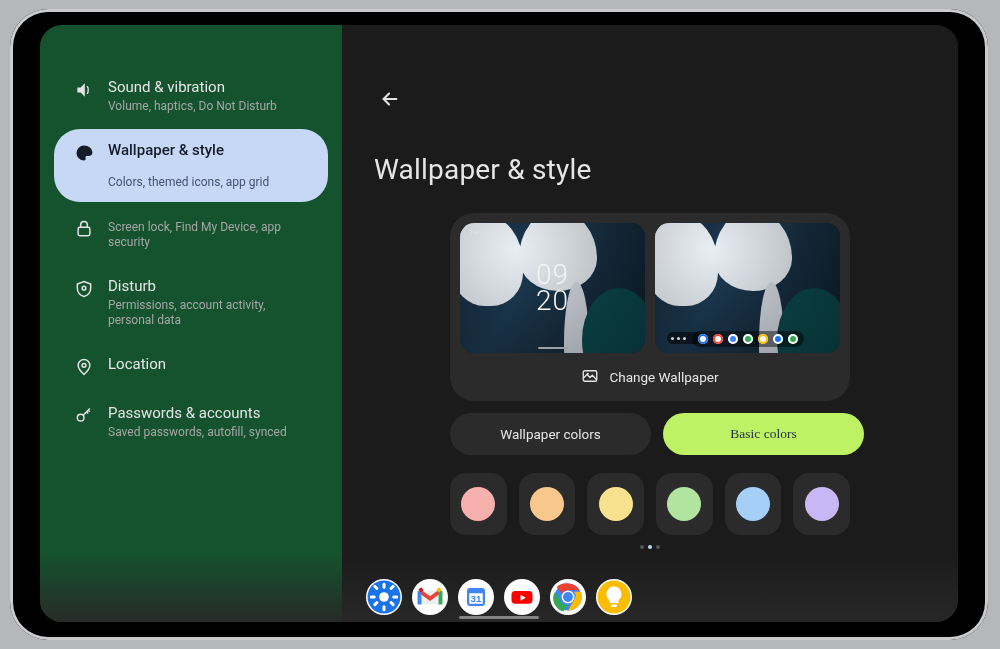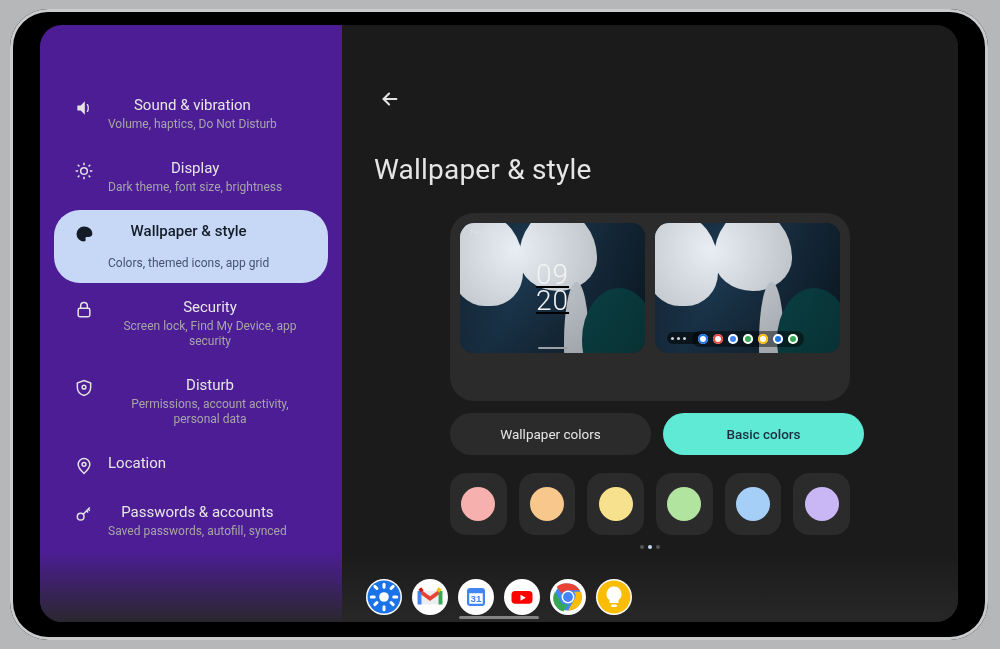--- a/index.html
+++ b/index.html
@@ -48,24 +48,23 @@
   display: flex;
   align-items: center;
   gap: 6px;
 }
 .sidebar {
   position: absolute;
   left: 0;
   top: 0;
   bottom: 0;
   width: 302px;
-  background: #4c1d95;
-  padding-top: 56px;
+  background: #14532d;
+  padding-top: 38px;
   box-sizing: border-box;
-  text-align: center;
 }
 .nav-item {
   display: flex;
   align-items: flex-start;
   gap: 14px;
   padding: 12px 16px 12px 20px;
   margin: 3px 14px;
   border-radius: 26px;
   cursor: pointer;
 }
@@ -166,21 +165,20 @@
 .preview-teal { position:absolute; right:-6%; bottom:-30%; width:40%; height:80%; background:#0c4b4f; border-radius:50%; }
 .preview-dim { position:absolute; inset:0; background: radial-gradient(circle at 30% 20%, rgba(0,0,0,0), rgba(0,0,0,0.35)); }
 
 .clock-lock {
   position: absolute;
   inset: 0;
   display: flex;
   flex-direction: column;
   align-items: center;
   justify-content: center;
-  text-decoration: underline;
 }
 .clock-date {
   position:absolute; top:5px; left:10px;
   font-size: 6px;
   color: #dfe3e7;
 }
 .clock-time {
   color: #f4f4f4;
   font-size: 28px;
   font-weight: 300;
@@ -236,21 +234,21 @@
 .tab {
   flex: 1;
   height: 42px;
   border-radius: 21px;
   display: flex;
   align-items: center;
   justify-content: center;
   font-size: 13.5px;
 }
 .tab.idle { background: #2b2b2b; color: #e6e6e6; }
-.tab.active { background: #5eead4; color: #1d2b42; font-weight: 500; }
+.tab.active { background: #bef264; color: #1d2b42; font-weight: 500; font-family: Liberation Serif, serif; }
 
 .swatch-row {
   position: absolute;
   left: 108px;
   right: 108px;
   top: 448px;
   display: flex;
   gap: 12px;
 }
 .swatch {
@@ -338,32 +336,20 @@
         <div class="nav-item">
           <span class="icon-box">
             <svg viewBox="0 0 24 24" fill="currentColor">
               <path d="M4 9v6h4l5 5V4L8 9H4z"></path>
               <path d="M16 8c1.5 1 1.5 7 0 8" stroke="currentColor" stroke-width="1.6" fill="none" stroke-linecap="round"></path>
             </svg>
           </span>
           <span class="nav-text">
             <span class="nav-title">Sound &amp; vibration</span>
             <span class="nav-sub">Volume, haptics, Do Not Disturb</span>
-          </span>
-        </div>
-        <div class="nav-item">
-          <span class="icon-box">
-            <svg viewBox="0 0 24 24" fill="none" stroke="currentColor" stroke-width="1.8">
-              <circle cx="12" cy="12" r="4"></circle>
-              <path d="M12 2v3M12 19v3M2 12h3M19 12h3M4.5 4.5l2 2M17.5 17.5l2 2M19.5 4.5l-2 2M6.5 17.5l-2 2"></path>
-            </svg>
-          </span>
-          <span class="nav-text">
-            <span class="nav-title">Display</span>
-            <span class="nav-sub">Dark theme, font size, brightness</span>
           </span>
         </div>
         <div class="nav-item active">
           <span class="icon-box">
             <svg viewBox="0 0 24 24" fill="currentColor">
               <path d="M12 3a9 9 0 100 18c1.4 0 2-.9 2-2 0-.7-.3-1.2-.3-1.8 0-1 .8-1.7 1.8-1.7H18a4 4 0 004-4c0-4.8-4.5-8.5-10-8.5z"></path>
               <circle cx="7.5" cy="11" r="1.2" fill="#1b1b1b"></circle>
               <circle cx="10" cy="7.5" r="1.2" fill="#1b1b1b"></circle>
               <circle cx="14.5" cy="7.5" r="1.2" fill="#1b1b1b"></circle>
               <circle cx="17" cy="11" r="1.2" fill="#1b1b1b"></circle>
@@ -375,21 +361,20 @@
           </span>
         </div>
         <div class="nav-item">
           <span class="icon-box">
             <svg viewBox="0 0 24 24" fill="none" stroke="currentColor" stroke-width="1.8">
               <rect x="5" y="10" width="14" height="10" rx="2"></rect>
               <path d="M8 10V7a4 4 0 118 0v3"></path>
             </svg>
           </span>
           <span class="nav-text">
-            <span class="nav-title">Security</span>
             <span class="nav-sub">Screen lock, Find My Device, app security</span>
           </span>
         </div>
         <div class="nav-item">
           <span class="icon-box">
             <svg viewBox="0 0 24 24" fill="none" stroke="currentColor" stroke-width="1.8">
               <path d="M12 3l8 3v5c0 5-3.5 8.5-8 10-4.5-1.5-8-5-8-10V6l8-3z"></path>
               <circle cx="12" cy="11" r="2.2"></circle>
             </svg>
           </span>
@@ -468,20 +453,30 @@
                 <span class="dot" style="background: rgb(255, 255, 255); box-shadow: rgb(26, 115, 232) 0px 0px 0px 2px inset;"></span>
                 <span class="dot" style="background: rgb(255, 255, 255); box-shadow: rgb(234, 67, 53) 0px 0px 0px 2px inset;"></span>
                 <span class="dot" style="background: rgb(66, 133, 244); box-shadow: rgb(255, 255, 255) 0px 0px 0px 2px inset;"></span>
                 <span class="dot" style="background: rgb(52, 168, 83); box-shadow: rgb(255, 255, 255) 0px 0px 0px 2px inset;"></span>
                 <span class="dot" style="background: rgb(255, 255, 255); box-shadow: rgb(251, 188, 4) 0px 0px 0px 2px inset;"></span>
                 <span class="dot" style="background: rgb(26, 115, 232); box-shadow: rgb(255, 255, 255) 0px 0px 0px 2px inset;"></span>
                 <span class="dot" style="background: rgb(52, 168, 83); box-shadow: rgb(255, 255, 255) 0px 0px 0px 2px inset;"></span>
               </div>
           </div>
         </div>
+        <div class="change-row">
+          <span>
+            <svg viewBox="0 0 24 24" width="18" height="18" fill="none" stroke="#e3e3e3" stroke-width="1.8">
+                <rect x="3" y="5" width="18" height="14" rx="2"></rect>
+                <path d="M3 15l5-5 4 4 3-3 6 6"></path>
+                <circle cx="9" cy="9" r="1.4" fill="#e3e3e3" stroke="none"></circle>
+              </svg>
+          </span>
+          <span>Change Wallpaper</span>
+        </div>
       </div>
 
       <div class="tabs">
         <div class="tab idle">
           <span>Wallpaper colors</span>
         </div>
         <div class="tab active">
           <span>Basic colors</span>
         </div>
       </div>

